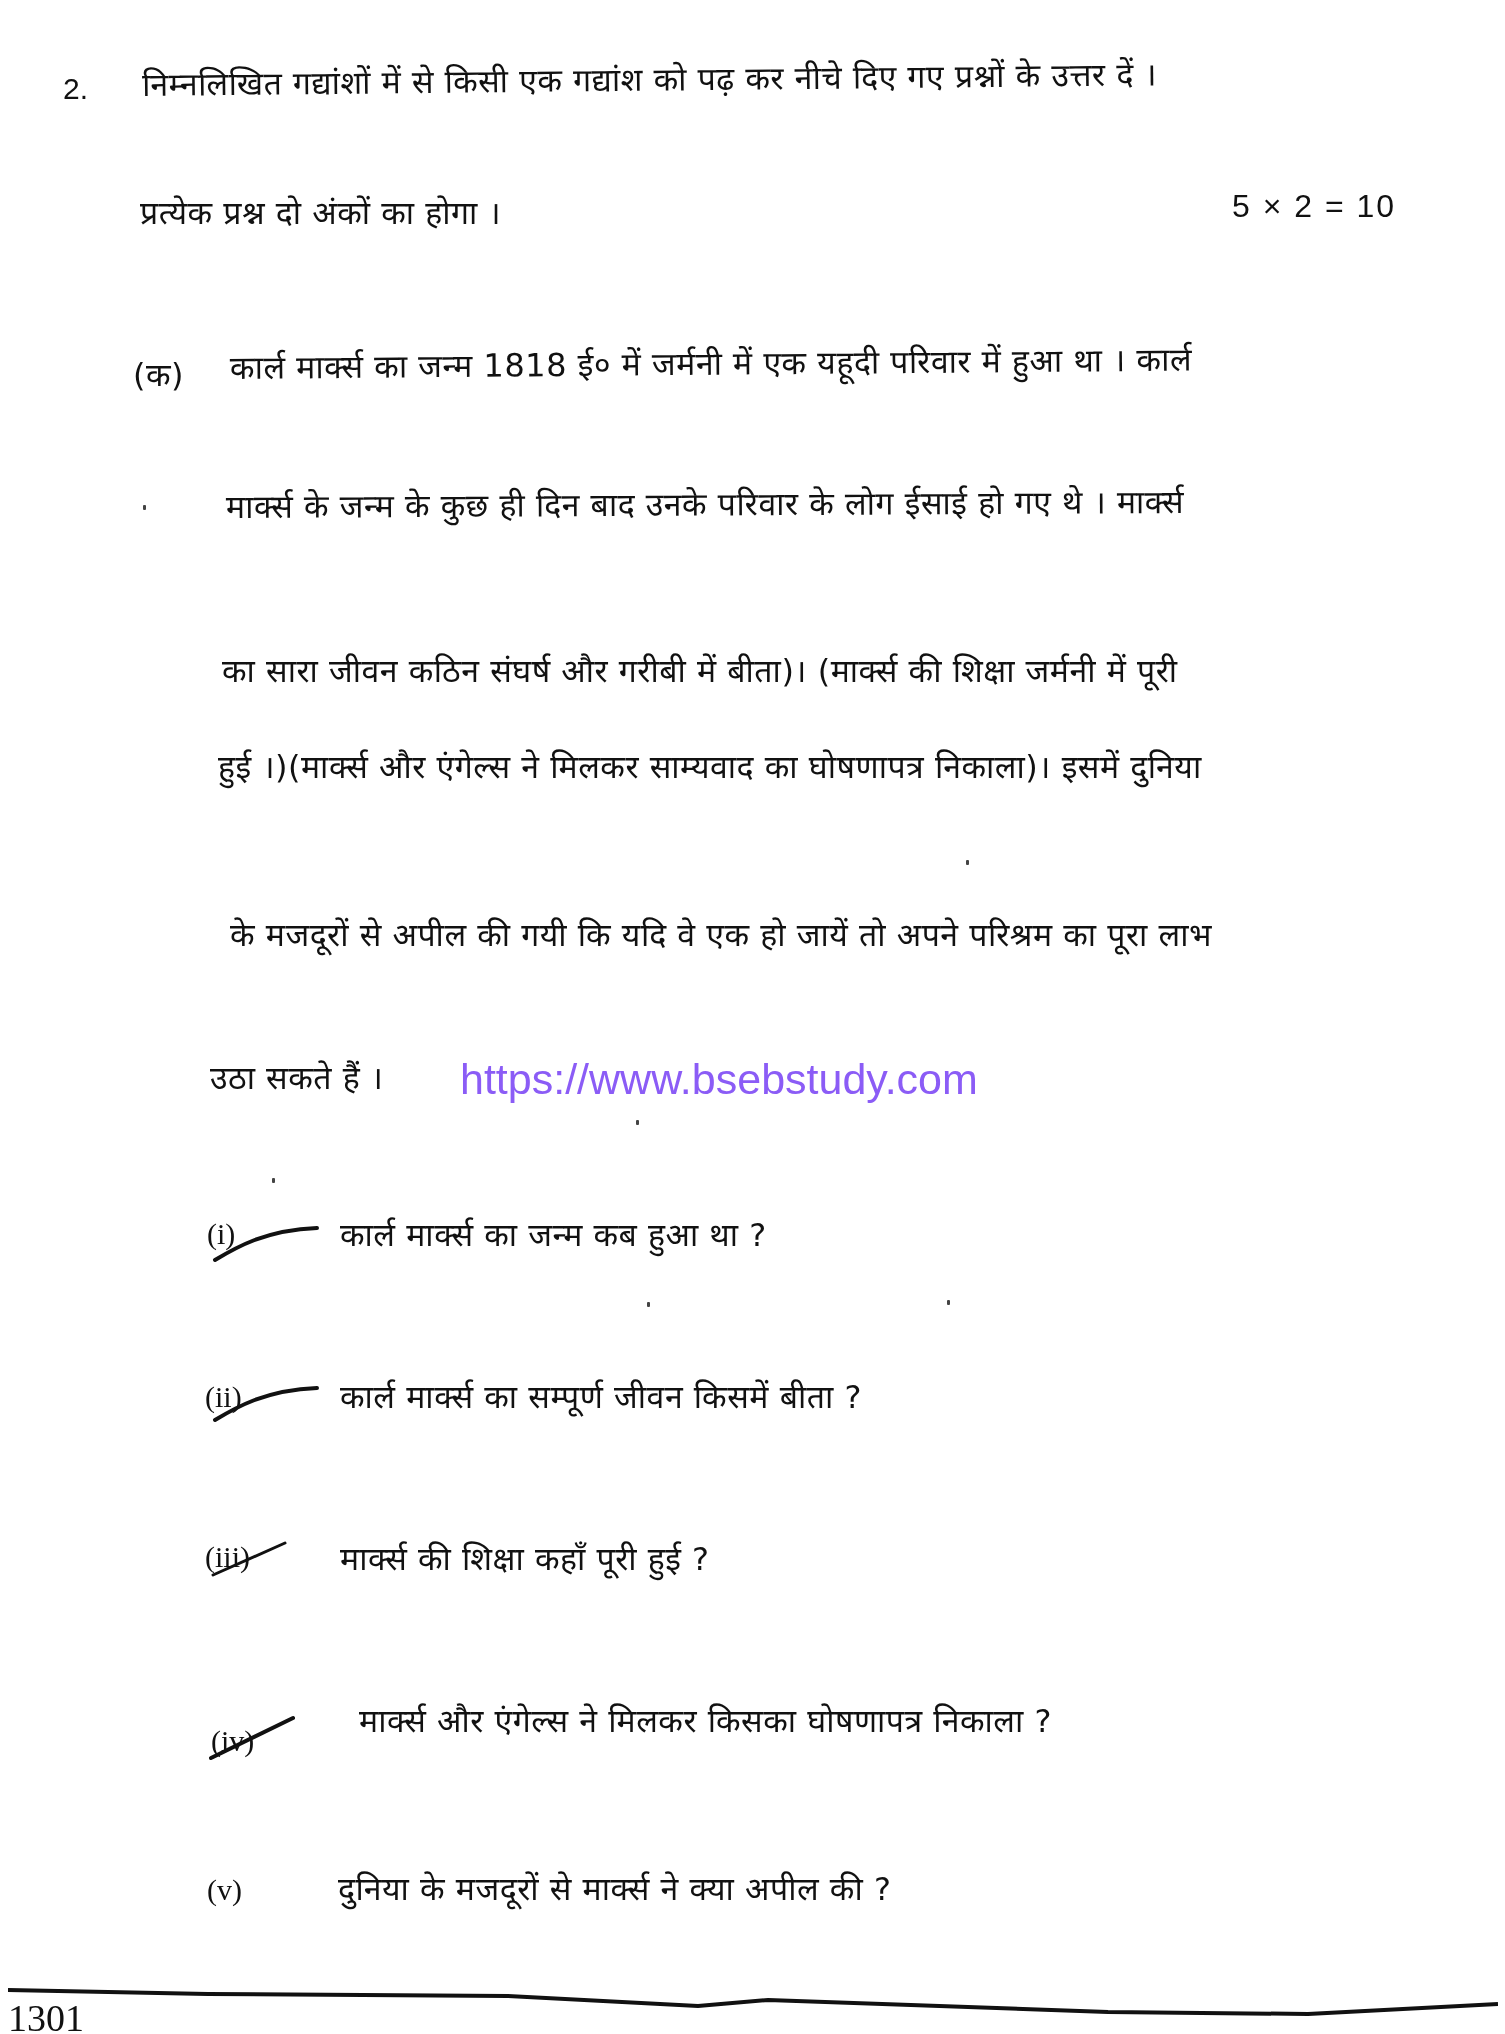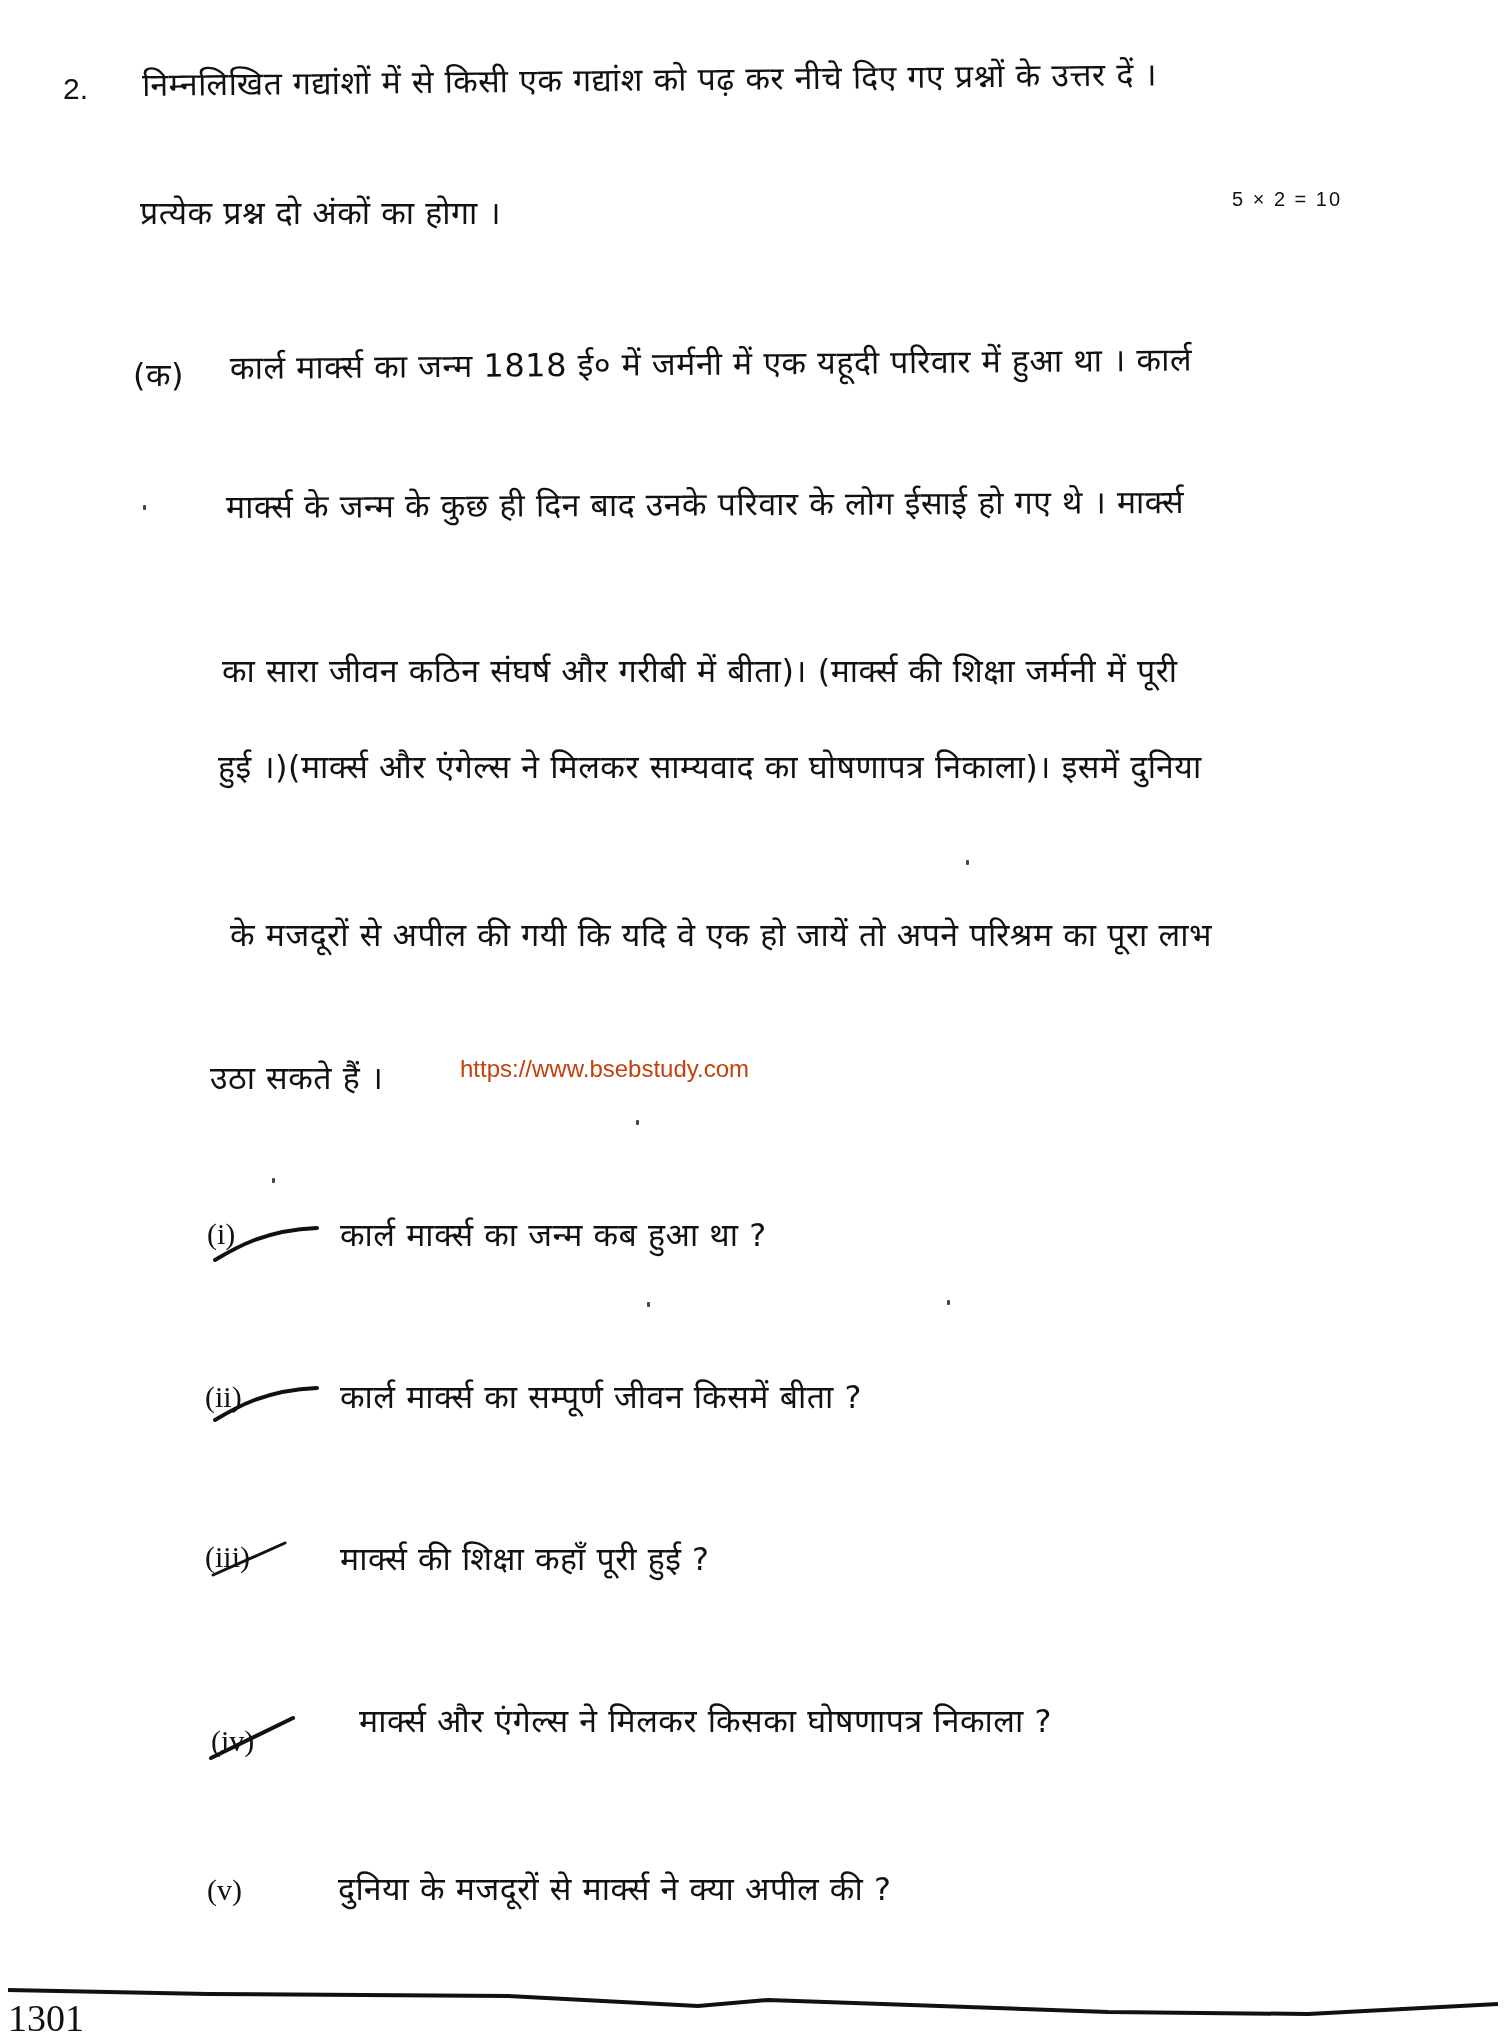--- a/index.html
+++ b/index.html
@@ -3,22 +3,22 @@
 <meta charset="utf-8">
 <style>
   html, body { margin: 0; padding: 0; background: #ffffff; }
   body {
     width: 1505px; height: 2034px; position: relative; overflow: hidden;
     font-family: "DejaVu Sans", sans-serif; color: #111;
   }
   .abs { position: absolute; white-space: nowrap; }
   .hi { font-size: 32px; letter-spacing: 0.5px; }
   .qnum { font-family: "Liberation Sans", sans-serif; font-size: 30px; }
-  .marks { font-family: "Liberation Sans", sans-serif; font-size: 20px; letter-spacing: 2px; }
-  .url { font-family: "Liberation Sans", sans-serif; font-size: 24px; color: #c2410c; }
+  .marks { font-family: "Liberation Sans", sans-serif; font-size: 32px; letter-spacing: 2px; }
+  .url { font-family: "Liberation Sans", sans-serif; font-size: 43px; color: #8b5cf6; }
   .marker { font-family: "Liberation Serif", serif; font-size: 30px; }
   .tick {
     position: absolute; pointer-events: none;
   }
   .footer-line { position: absolute; left: 8px; top: 1986px; width: 1490px; height: 30px; }
   .footer-num { font-family: "Liberation Serif", serif; font-size: 38px; }
   .dust { position: absolute; width: 3px; height: 5px; background: #444; border-radius: 1px; }
 </style>
 </head>
 <body>

